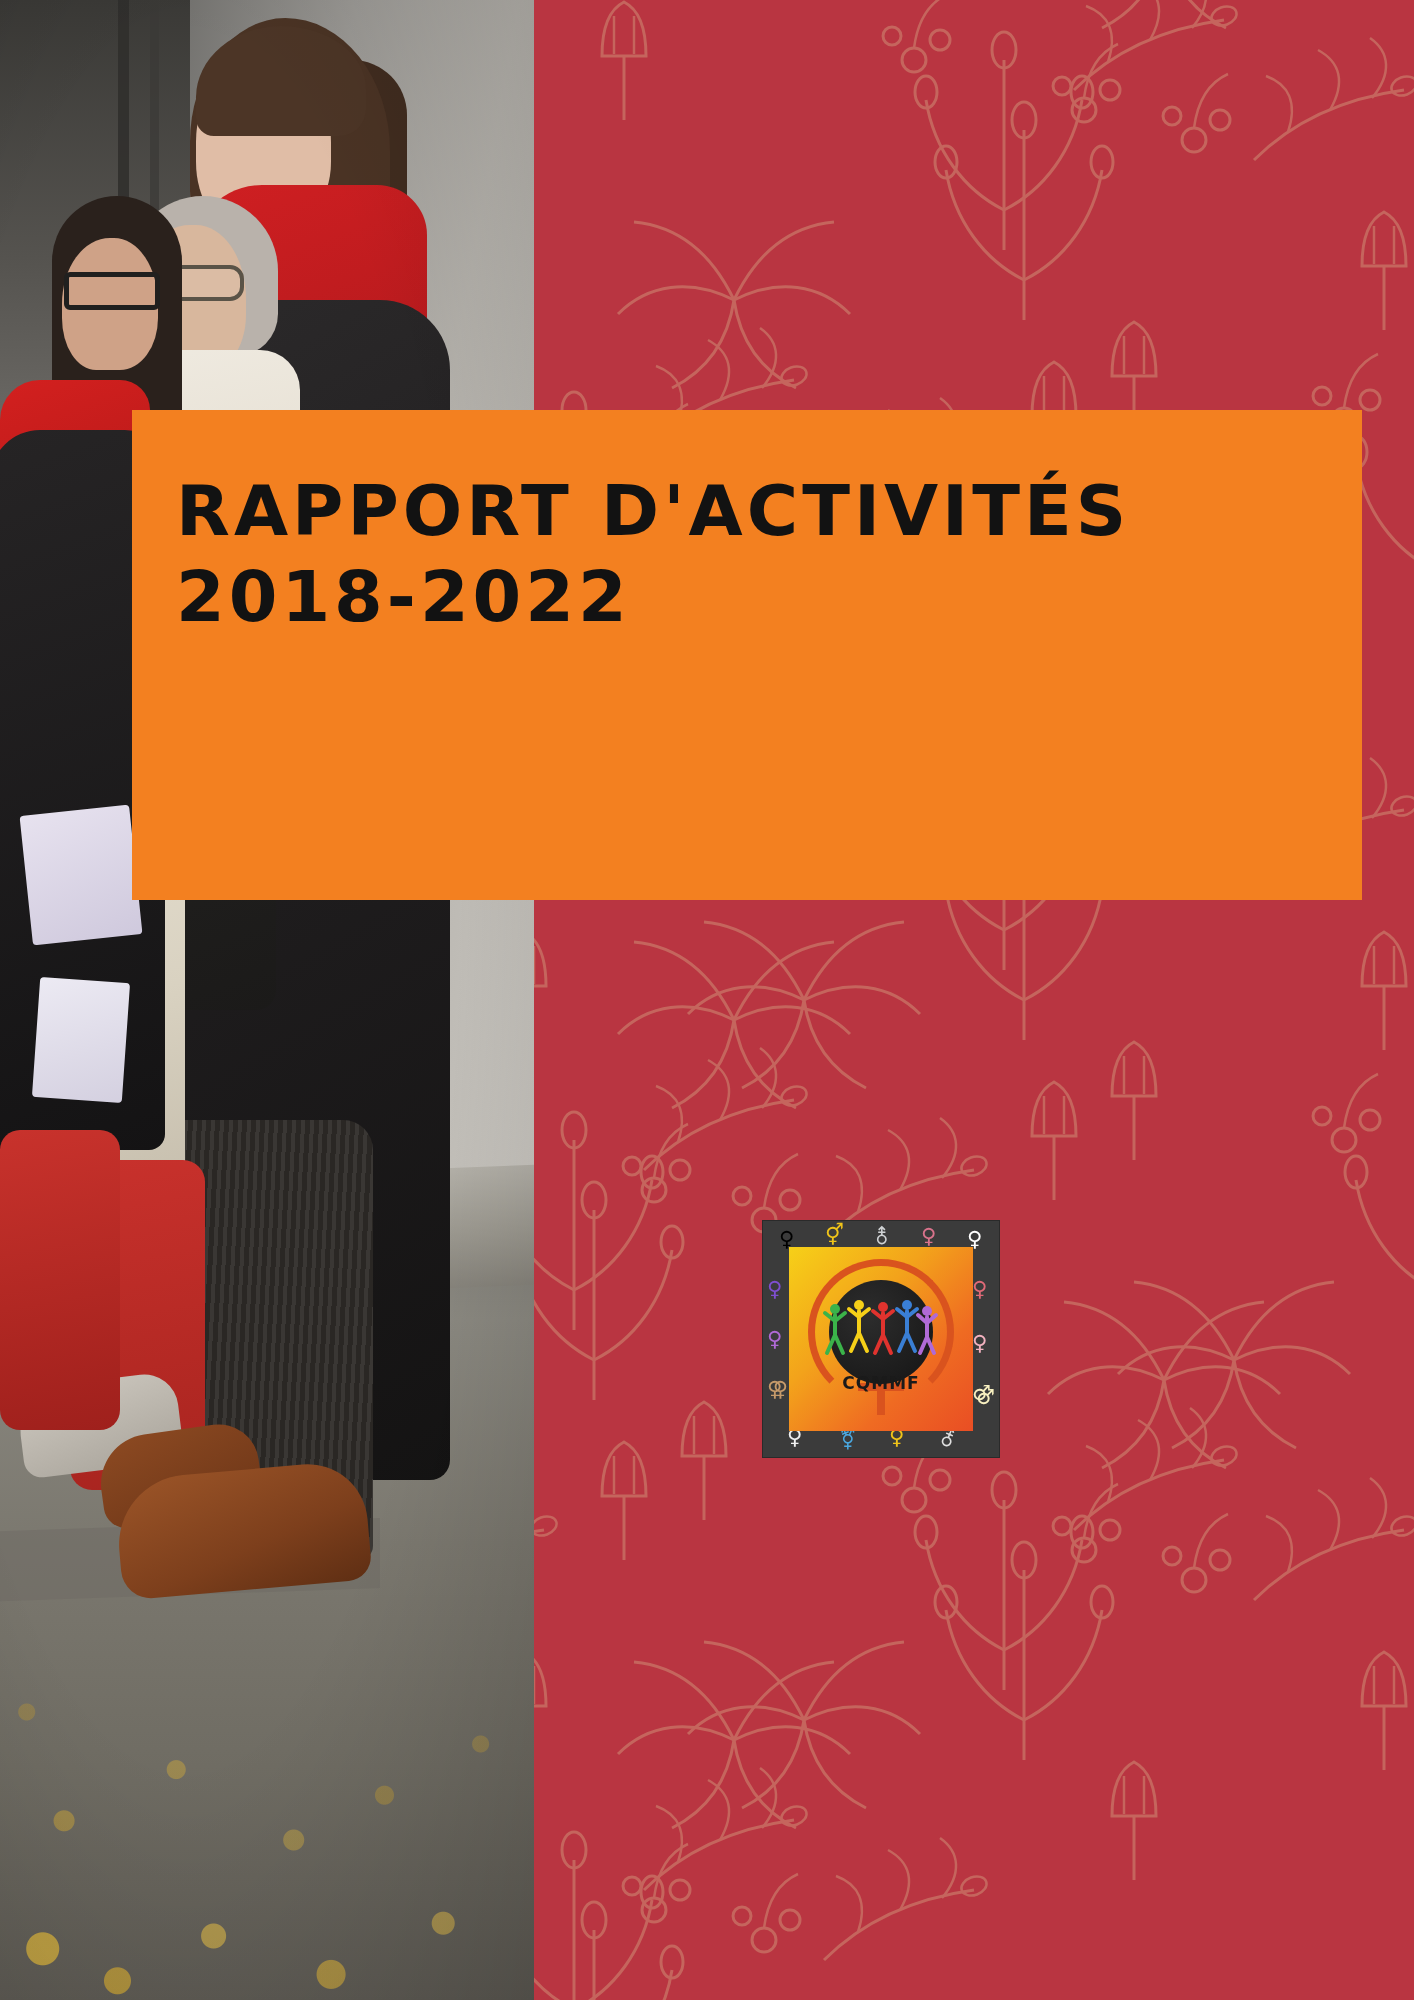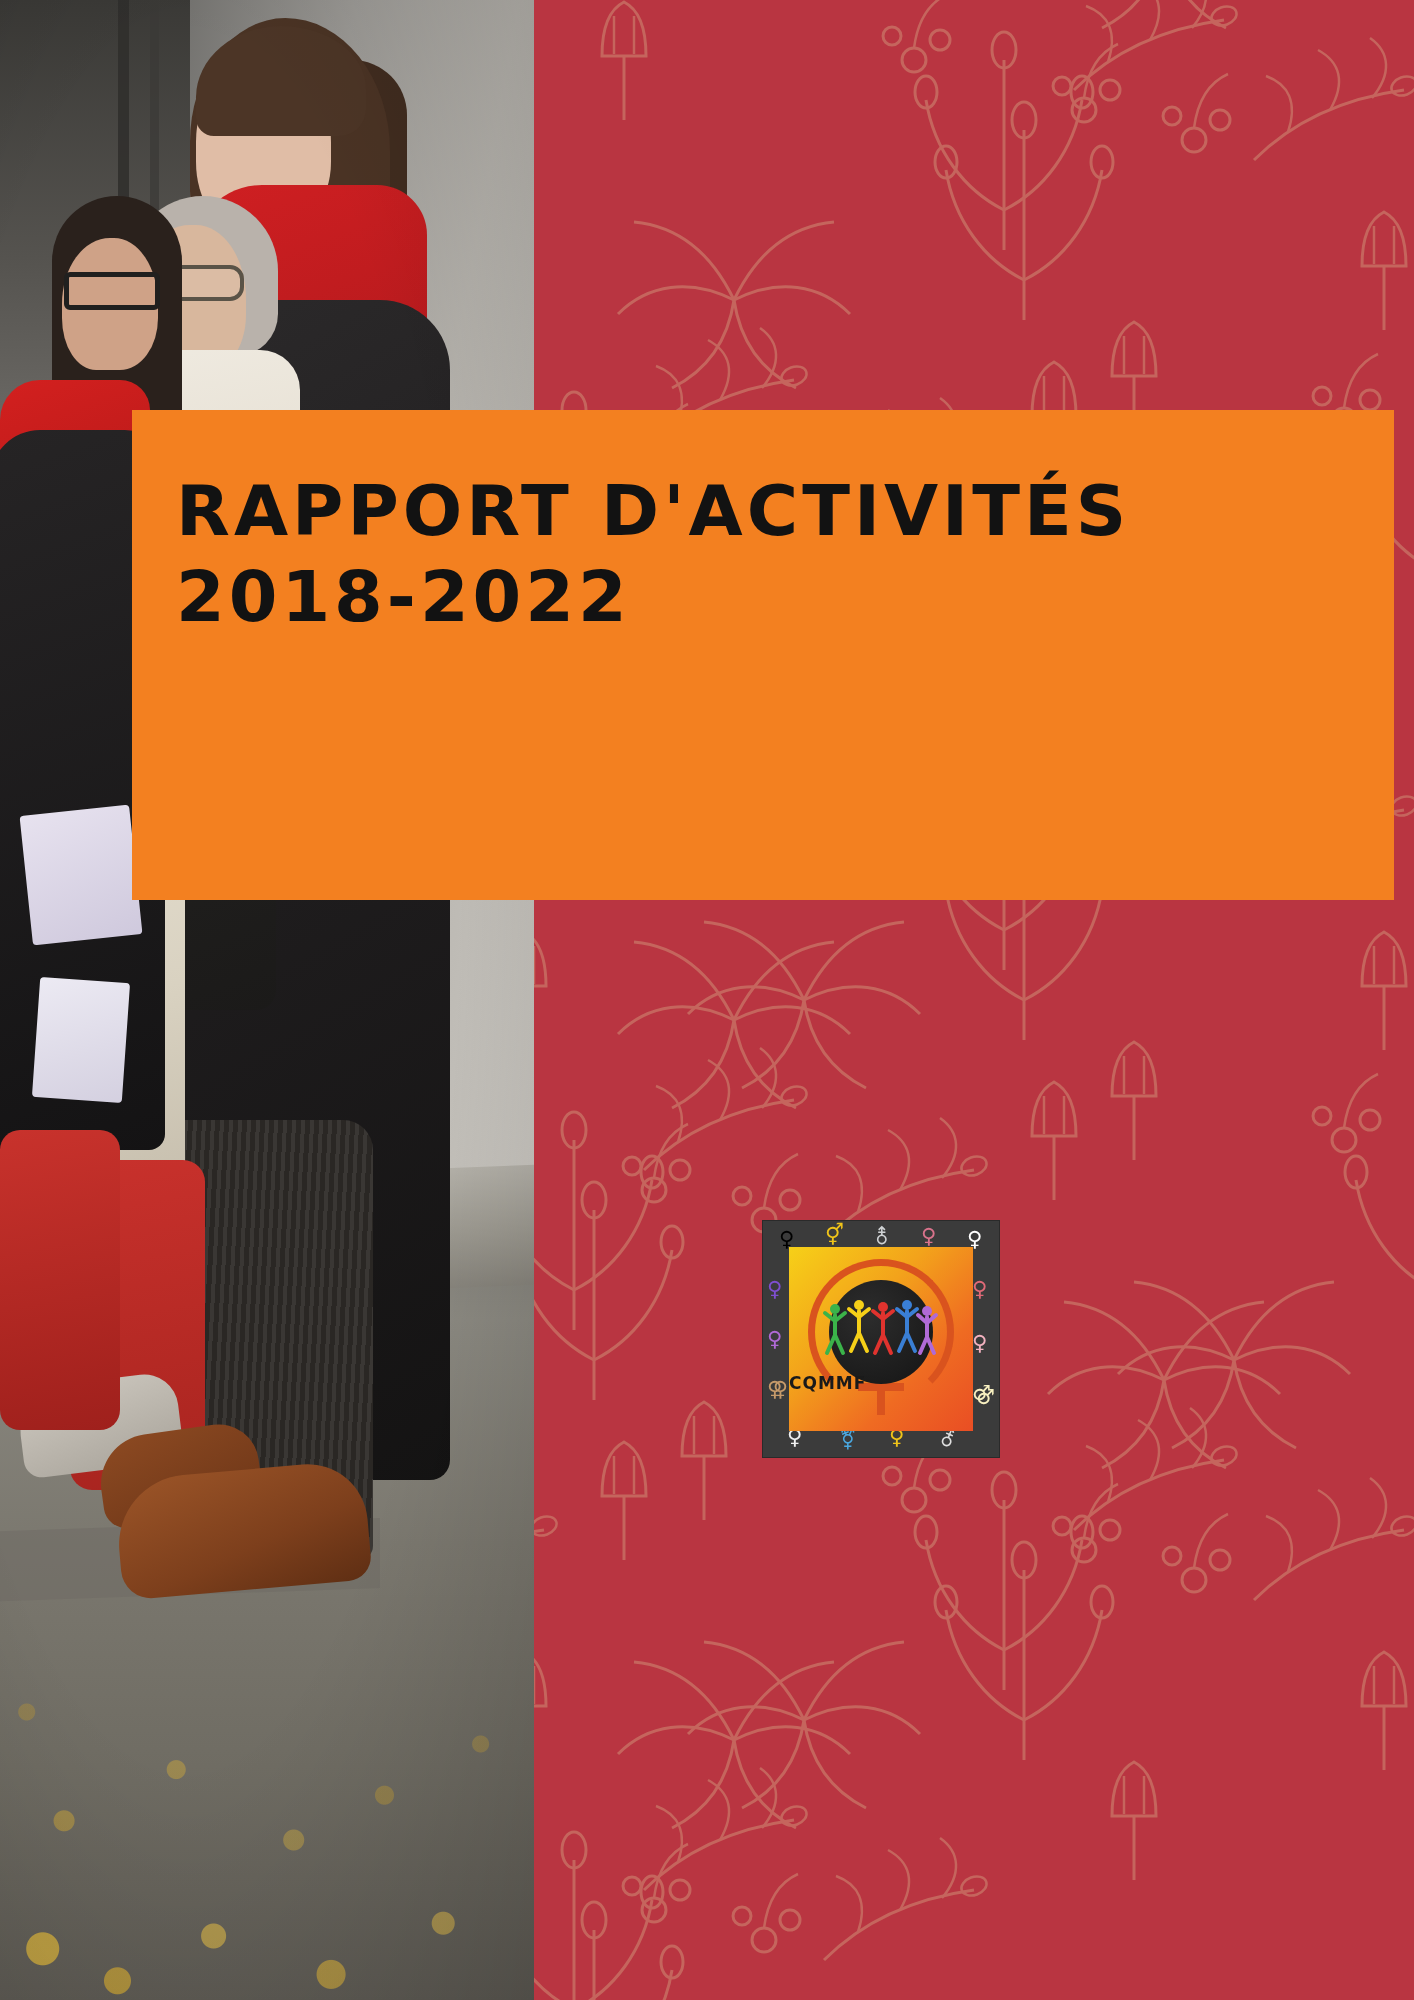--- a/index.html
+++ b/index.html
@@ -257,21 +257,20 @@
   }
 
   
   .title-band {
     position: absolute;
     left: 132px;
     top: 410px;
     width: 1230px;
     height: 490px;
     background: #f38020;
-    padding-left: 32px;
   }
   .title-main {
     position: absolute;
     left: 44px;
     top: 60px;
     width: 1200px;
     color: #121212;
     font-family: "DejaVu Sans", sans-serif;
     font-weight: 700;
     font-size: 70px;
@@ -343,21 +342,21 @@
   }
   .logo-figs {
     position: absolute;
     left: 50%; top: 44%;
     transform: translate(-50%, -50%);
     width: 120px; height: 70px;
   }
   .logo-cap {
     position: absolute;
     left: 0; right: 0; bottom: 38px;
-    text-align: left;
+    text-align: center;
     font-family: "DejaVu Sans", sans-serif;
     font-size: 17px;
     font-weight: 700;
     letter-spacing: 1px;
     color: #1a1a1a;
   }
   .logo-sym {
     position: absolute;
     font-family: "DejaVu Sans", sans-serif;
     font-size: 21px;

